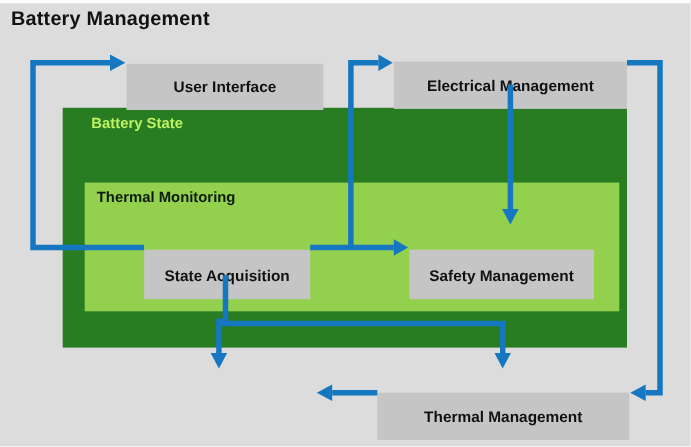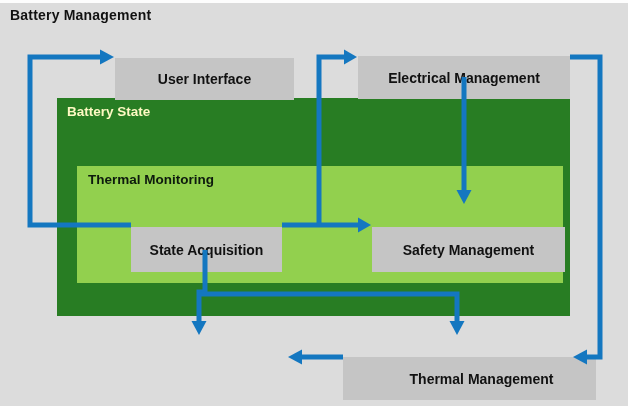--- a/index.html
+++ b/index.html
@@ -9,52 +9,52 @@
     background:#dcdcdc;
     overflow:hidden;
     font-family:"Liberation Sans", sans-serif;
   }
   .top-strip{
     position:absolute;left:0;top:0;width:628px;height:3px;
     background:#fdfdfd;
   }
   .title{
     position:absolute;left:10px;top:7px;
-    font-size:14px;font-weight:bold;color:#111111;
+    font-size:18px;font-weight:bold;color:#111111;
     letter-spacing:0.2px;
   }
   .group{position:absolute;}
   .group-outer{
     left:57px;top:98px;width:513px;height:218px;
     background:#287d23;
   }
   .group-inner{
     left:77px;top:166px;width:486px;height:117px;
     background:#92d04e;
   }
   .group-label{
     position:absolute;left:10px;top:6px;
     font-size:13.5px;font-weight:bold;
   }
-  .group-label.light{color:#fef9c3;}
+  .group-label.light{color:#bef264;margin-left:16px;}
   .group-label.dark{color:#0d1a0d;left:11px;}
   .node{
     position:absolute;
     background:#c5c5c5;
     display:flex;align-items:center;justify-content:center;
     font-size:14px;font-weight:bold;color:#111111;
     text-align:center;
     margin-top:22px;
   }
   .n-ui{left:115px;top:36px;width:179px;height:42px;}
   .n-em{left:358px;top:34px;width:212px;height:43px;}
   .n-da{left:131px;top:205px;width:151px;height:45px;}
-  .n-sm{left:372px;top:205px;width:193px;height:45px;}
+  .n-sm{left:372px;top:205px;width:168px;height:45px;}
   .n-co{left:112px;top:335px;width:175px;height:43px;}
-  .n-tm{left:343px;top:335px;width:229px;height:43px;padding-left:24px;}
+  .n-tm{left:343px;top:335px;width:229px;height:43px;}
   .edges{
     position:absolute;left:0;top:0;width:628px;height:406px;
     pointer-events:none;
   }
   .edges polyline, .edges line{
     fill:none;stroke:#1477c0;stroke-width:5;
   }
   .edges polygon{fill:#1477c0;stroke:none;}
 </style>
 </head>

